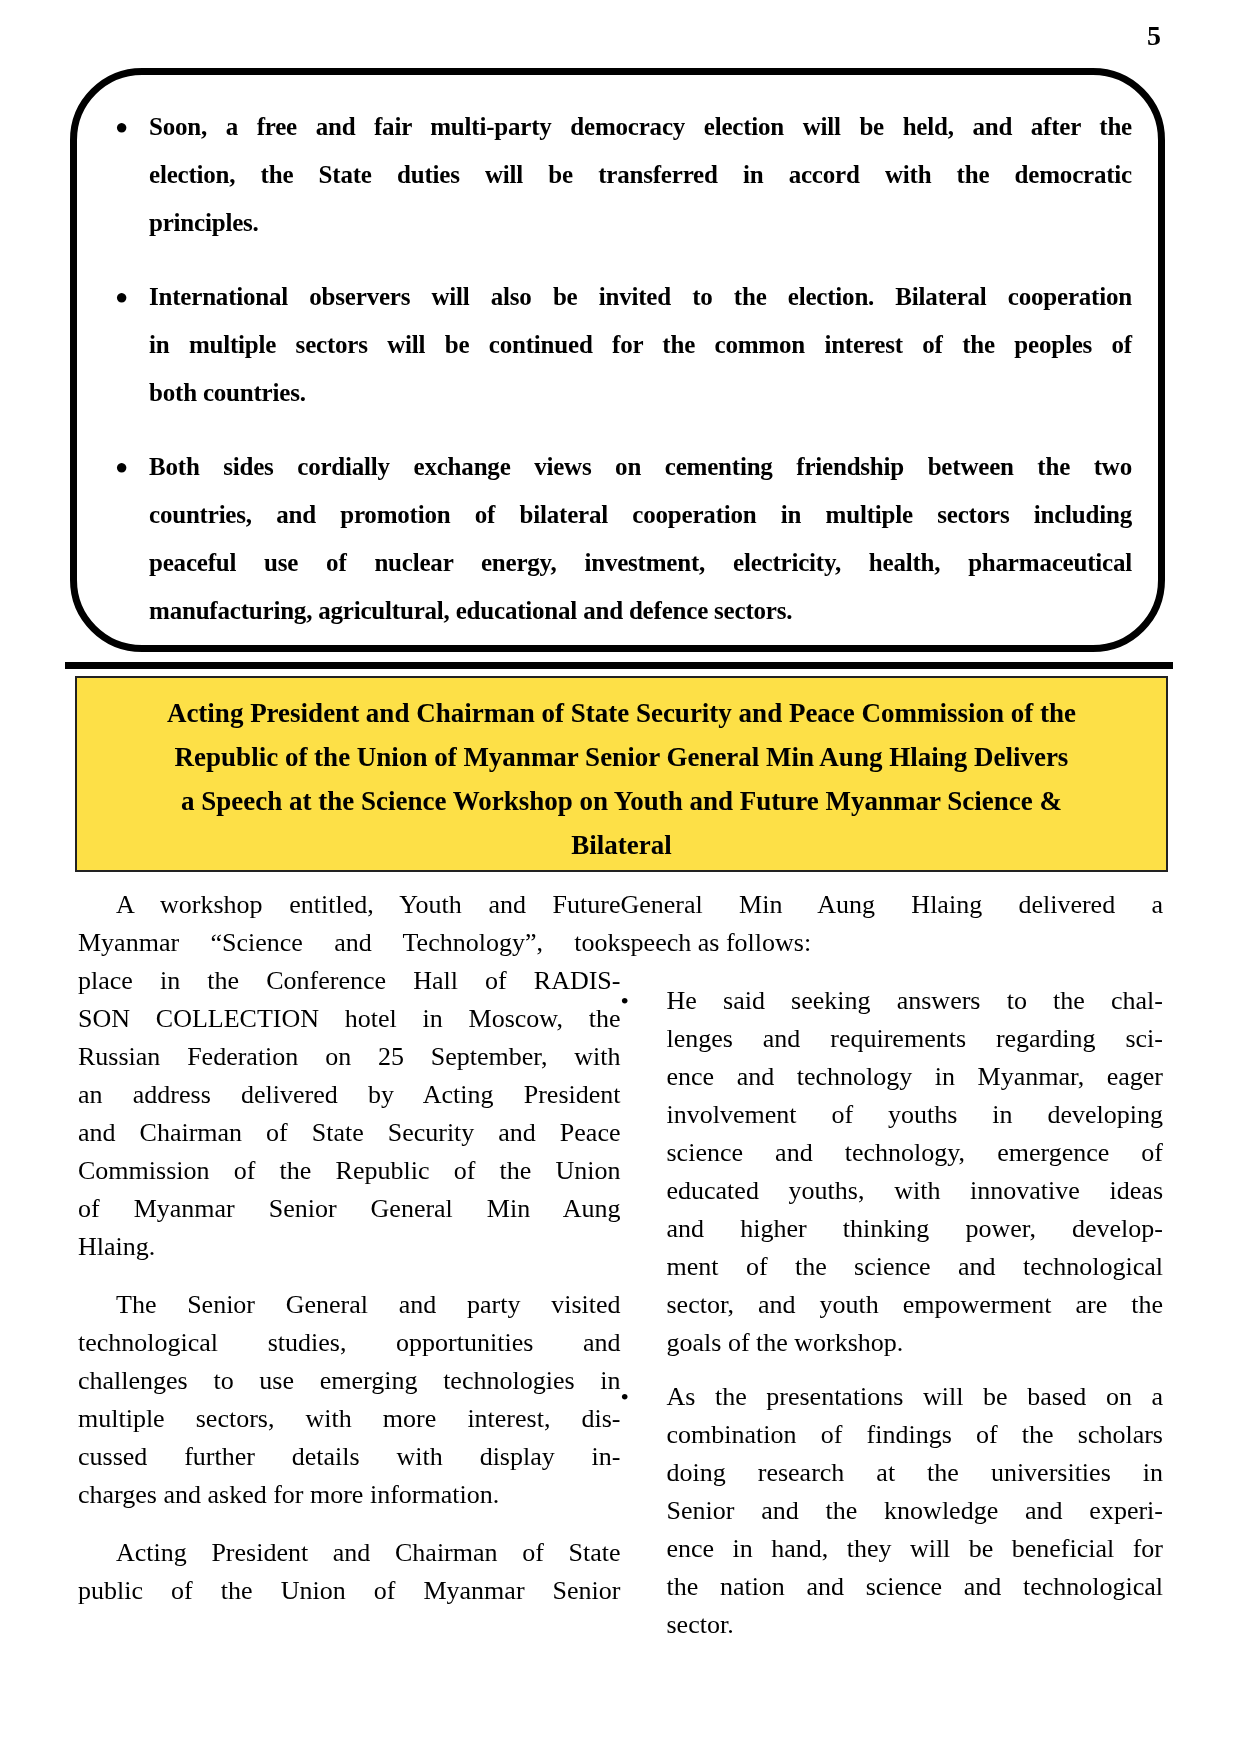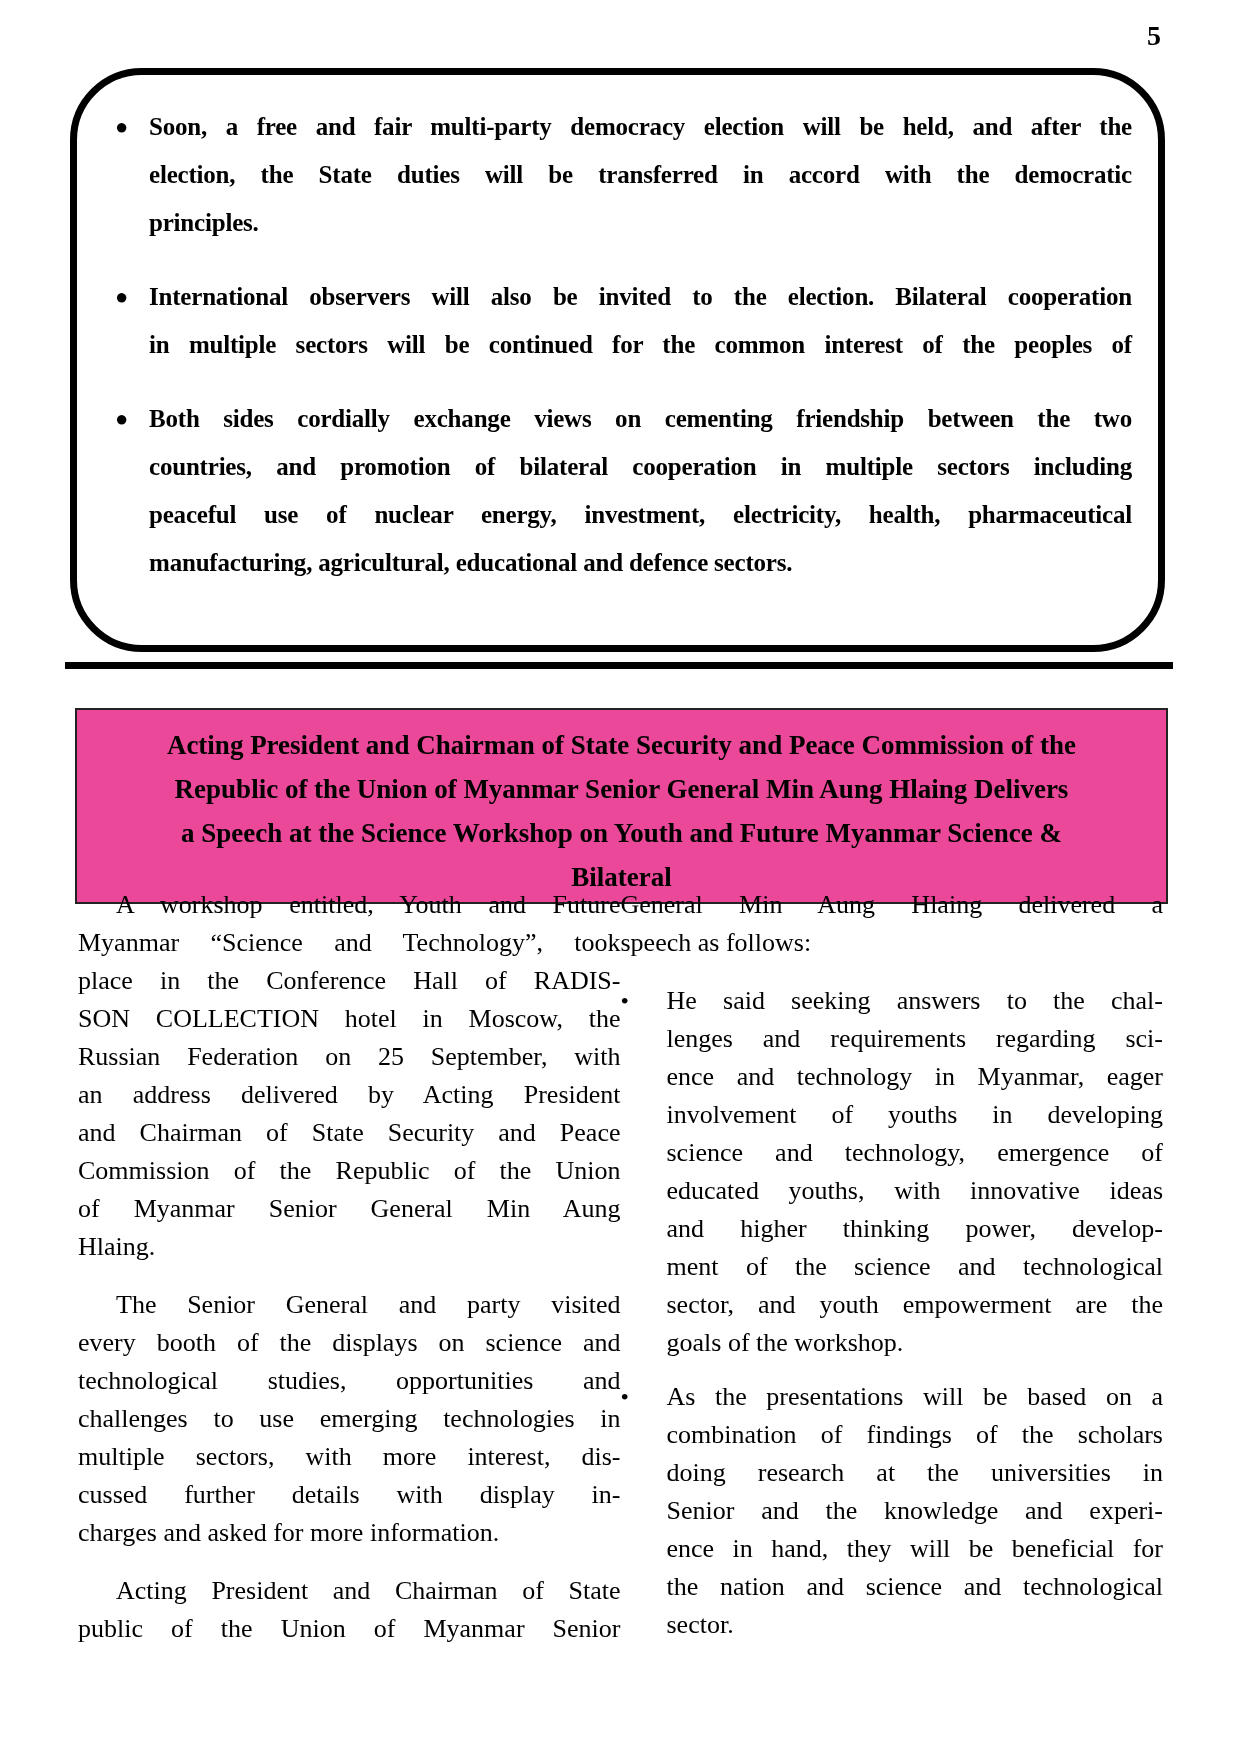--- a/index.html
+++ b/index.html
@@ -89,34 +89,35 @@
           <div class="sline">Soon, a free and fair multi-party democracy election will be held, and after the</div>
           <div class="sline">election, the State duties will be transferred in accord with the democratic</div>
           <div class="sline last">principles.</div>
         </div>
       </div>
       <div class="s-item">
         <span class="s-marker">●</span>
         <div class="s-text">
           <div class="sline">International observers will also be invited to the election. Bilateral cooperation</div>
           <div class="sline">in multiple sectors will be continued for the common interest of the peoples of</div>
+          <div class="sline last">both countries.</div>
         </div>
       </div>
       <div class="s-item">
         <span class="s-marker">●</span>
         <div class="s-text">
           <div class="sline">Both  sides cordially exchange views on cementing friendship between the two</div>
           <div class="sline">countries, and promotion of bilateral cooperation in multiple sectors including</div>
           <div class="sline">peaceful use of nuclear energy, investment, electricity, health, pharmaceutical</div>
           <div class="sline last">manufacturing, agricultural, educational and defence sectors.</div>
         </div>
       </div>
     </div>
   <div class="rule"></div>
-  <div class="headline-box" id="headline-box" style="background: #ec4899; border-color: rgb(34, 34, 34); margin-top: 32px;">
+  <div class="headline-box" id="headline-box" style="background: #fde047; border-color: rgb(34, 34, 34);">
       <div class="hline">Acting President and Chairman of State Security and Peace Commission of the</div>
       <div class="hline">Republic of the Union of Myanmar Senior General Min Aung Hlaing Delivers</div>
       <div class="hline">a Speech at the Science Workshop on Youth and Future Myanmar Science &amp;</div>
       <div class="hline last">Bilateral</div>
     </div>
   <div class="article">
     <div class="col" id="col-left">
         <div class="para">
           <div class="bline indent">A workshop entitled, Youth and Future</div>
           <div class="bline">Myanmar “Science and Technology”, took</div>
@@ -124,21 +125,20 @@
           <div class="bline">SON COLLECTION hotel in Moscow, the</div>
           <div class="bline">Russian Federation on 25 September, with</div>
           <div class="bline">an address delivered by Acting President</div>
           <div class="bline">and Chairman of State Security and Peace</div>
           <div class="bline">Commission of the Republic of the Union</div>
           <div class="bline">of Myanmar Senior General Min Aung</div>
           <div class="bline last">Hlaing.</div>
         </div>
         <div class="para">
           <div class="bline indent">The Senior General and party visited</div>
-          <div class="bline">every booth of the displays on science and</div>
           <div class="bline">technological studies, opportunities and</div>
           <div class="bline">challenges to use emerging technologies in</div>
           <div class="bline">multiple sectors, with more interest, dis-</div>
           <div class="bline">cussed further details with display in-</div>
           <div class="bline last">charges and asked for more information.</div>
         </div>
         <div class="para">
           <div class="bline indent">Acting President and Chairman of State</div>
           <div class="bline">public of the Union of Myanmar Senior</div>
         </div>

